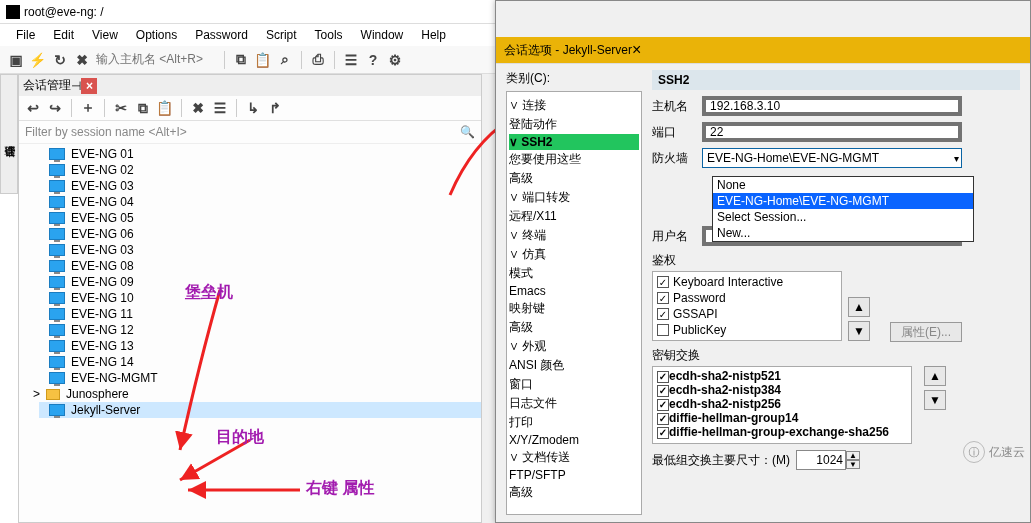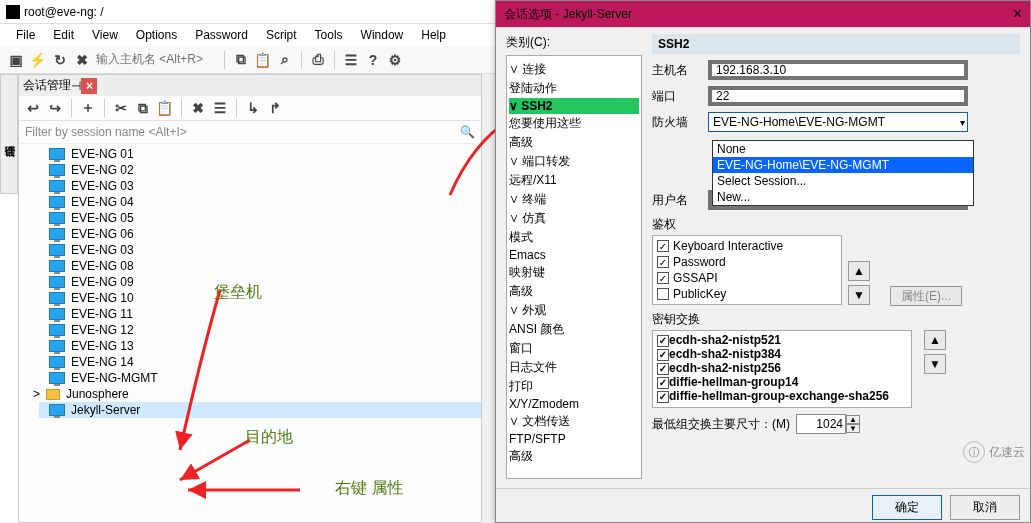--- a/index.html
+++ b/index.html
@@ -21,36 +21,36 @@
 .panel-head .x { background: #d9534f; color: #fff; width: 16px; height: 16px; text-align: center; line-height: 16px; font-weight: bold; }
 .panel-tb { display: flex; gap: 6px; padding: 3px 6px; border-bottom: 1px solid #e0e0e0; align-items: center; }
 .filter { padding: 4px 6px; color: #888; border-bottom: 1px solid #eee; display:flex; justify-content:space-between; align-items:center;}
 .tree { flex: 1; overflow: auto; padding: 2px 0 2px 30px; }
 .tree .item { display: flex; align-items: center; gap: 6px; padding: 1px 0; white-space: nowrap; }
 .monitor { width: 16px; height: 12px; background: #2aa3ef; border: 1px solid #1a7cc0; position: relative; }
 .monitor::after { content: ""; position: absolute; bottom: -3px; left: 4px; width: 6px; height: 2px; background: #888; }
 .folder { width: 14px; height: 11px; background: #f6c142; border: 1px solid #d09a1c; }
 .tree .jekyll { background: #cde8ff; margin-left:-10px; padding-left:10px;}
 
-.annot { position: absolute; color: #4d7c0f; font-size: 16px; font-weight: 400; pointer-events: none; margin-left: 29px; }
+.annot { position: absolute; color: #a21caf; font-size: 16px; font-weight: 700; pointer-events: none; }
 
 .dialog { position: absolute; left: 495px; top: 0; width: 536px; height: 523px; background: #f0f0f0; border: 1px solid #888; box-shadow: 0 0 6px rgba(0,0,0,.3); }
-.dlg-title { background: #be185d; padding: 4px 8px; display: flex; justify-content: space-between; align-items: center; border-bottom: 1px solid #ddd; }
+.dlg-title { background: #eab308; padding: 4px 8px; display: flex; align-items: center; border-bottom: 1px solid #ddd; margin-top: 36px; }
 .dlg-title .x { font-size: 16px; }
 .dlg-body { display: flex; height: 460px; }
 .cat-col { width: 150px; padding: 6px 4px 6px 10px; }
 .cat-lbl { margin-bottom: 4px; }
 .cat-tree { background: #fff; border: 1px solid #aaa; height: 424px; padding: 4px 2px; font-size: 12px; overflow:auto;}
 .cat-tree .n { padding: 1px 0; white-space: nowrap; }
 .cat-tree .sel { background: #22c55e; font-weight: bold; }
 .ind1 { padding-left: 14px; } .ind2 { padding-left: 28px; }
 
 .form-col { flex: 1; padding: 6px 10px 6px 6px; position: relative; }
 .ssh2hdr { background: #dce6ec; padding: 3px 6px; font-weight: bold; margin-bottom: 6px; }
-.row { display: flex; align-items: center; margin-bottom: 6px; gap: 6px; }
+.row { display: flex; align-items: center; margin-bottom: 6px; }
 .row label { width: 50px; }
 .txt { border: 4px solid #737373; background: #fff; height: 20px; padding: 0 4px; width: 260px; }
 .combo { border: 1px solid #0a64a4; background: #fff; height: 20px; width: 260px; display:flex; align-items:center; justify-content:space-between; padding:0 2px 0 4px;}
 .combo .arrow{ font-size:10px;}
 .dropdown { position: absolute; left: 66px; top: 112px; width: 262px; border: 1px solid #333; background: #fff; z-index: 5; }
 .dropdown .opt { padding: 1px 4px; }
 .dropdown .opt.sel { background: #0a64ff; color: #fff; }
 
 .group-lbl { margin: 6px 0 2px 0; }
 .listbox { border: 1px solid #aaa; background: #fff; padding: 2px 4px; width: 190px; }

